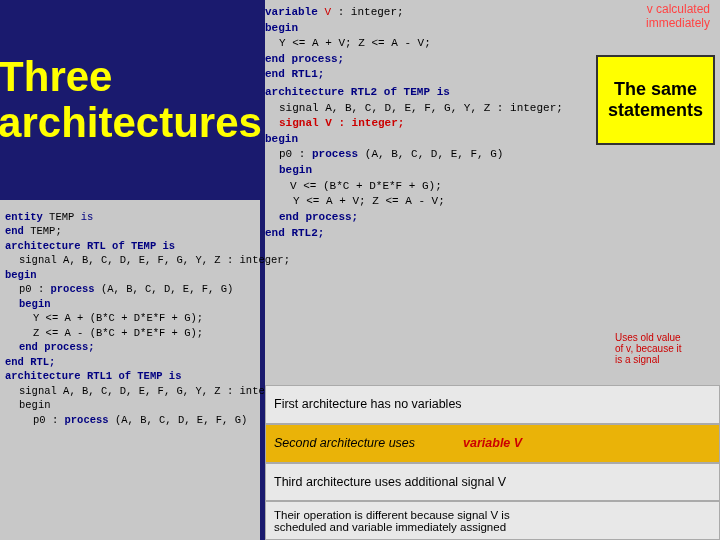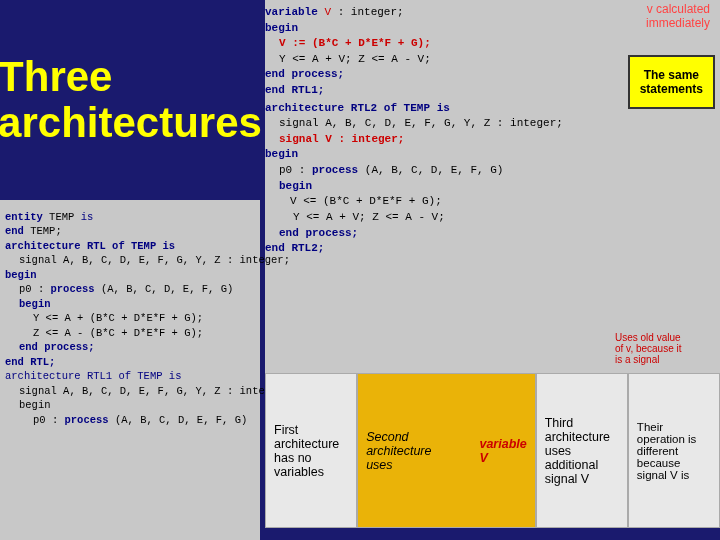--- a/index.html
+++ b/index.html
@@ -44,22 +44,22 @@
       text-align: right;
     }
 
     
     #same-statements-box {
       position: absolute;
       right: 5px;
       top: 55px;
       background: #ffff00;
       border: 2px solid #333;
-      padding: 11px 10px;
-      font-size: 12px;
+      padding: 22px 10px;
+      font-size: 18px;
       font-weight: bold;
       color: #000;
       font-family: Arial, sans-serif;
       text-align: center;
     }
 
     
     #top-code {
       position: absolute;
       left: 265px;
@@ -75,25 +75,25 @@
       top: 210px;
       color: #000;
       font-size: 10.5px;
       line-height: 1.4;
     }
 
     
     #bottom-summary {
       position: absolute;
       left: 265px;
-      bottom: 12px;
+      bottom: 0;
       right: 0;
       height: 155px;
       display: flex;
-      flex-direction: row;
+      flex-direction: column;
     }
 
     .summary-row {
       flex: 1;
       display: flex;
       align-items: center;
       padding: 3px 8px;
       border: 1px solid #aaa;
       font-size: 12.5px;
       font-family: Arial, sans-serif;
@@ -166,21 +166,20 @@
 </div>
 
 <div id="same-statements-box">
   <span>The same</span><br>
   <span>statements</span>
 </div>
 
 <div id="top-code" style="position:absolute; left:265px; top:5px; font-size:11px; line-height:1.42;">
   <div><span style="color:#000080;font-weight:bold;">variable</span> <span style="color:#cc0000;">V</span> : integer;</div>
   <div><span style="color:#000080;font-weight:bold;">begin</span></div>
-  <div style="margin-left:14px;"><span style="color:#cc0000;font-weight:bold;">V := (B*C + D*E*F + G);</span></div>
   <div style="margin-left:14px;">Y &lt;= A + V; Z &lt;= A - V;</div>
   <div><span style="color:#000080;font-weight:bold;">end process;</span></div>
   <div><span style="color:#000080;font-weight:bold;">end RTL1;</span></div>
   <div style="margin-top:2px;"><span style="color:#000080;font-weight:bold;">architecture RTL2 of TEMP is</span></div>
   <div style="margin-left:14px;">signal A, B, C, D, E, F, G, Y, Z : integer;</div>
   <div style="margin-left:14px;"><span style="color:#cc0000;font-weight:bold;">signal V : integer;</span></div>
   <div><span style="color:#000080;font-weight:bold;">begin</span></div>
   <div style="margin-left:14px;">p0 : <span style="color:#000080;font-weight:bold;">process</span> (A, B, C, D, E, F, G)</div>
   <div style="margin-left:14px;"><span style="color:#000080;font-weight:bold;">begin</span></div>
   <div style="margin-left:25px;">V &lt;= (B*C + D*E*F + G);</div>
@@ -194,21 +193,21 @@
   <div><span style="color:#000080;font-weight:bold;">end</span> TEMP;</div>
   <div><span style="color:#000080;font-weight:bold;">architecture RTL of TEMP is</span></div>
   <div style="margin-left:14px;">signal A, B, C, D, E, F, G, Y, Z : integer;</div>
   <div><span style="color:#000080;font-weight:bold;">begin</span></div>
   <div style="margin-left:14px;">p0 : <span style="color:#000080;font-weight:bold;">process</span> (A, B, C, D, E, F, G)</div>
   <div style="margin-left:14px;"><span style="color:#000080;font-weight:bold;">begin</span></div>
   <div style="margin-left:28px;">Y &lt;= A + (B*C + D*E*F + G);</div>
   <div style="margin-left:28px;">Z &lt;= A - (B*C + D*E*F + G);</div>
   <div style="margin-left:14px;"><span style="color:#000080;font-weight:bold;">end process;</span></div>
   <div><span style="color:#000080;font-weight:bold;">end RTL;</span></div>
-  <div><span style="color:#000080;font-weight:normal;">architecture RTL1 of TEMP is</span></div>
+  <div><span style="color:#000080;font-weight:bold;">architecture RTL1 of TEMP is</span></div>
   <div style="margin-left:14px;">signal A, B, C, D, E, F, G, Y, Z : integer;</div>
   <div style="margin-left:14px;">begin</div>
   <div style="margin-left:28px;">p0 : <span style="color:#000080;font-weight:bold;">process</span> (A, B, C, D, E, F, G)</div>
 </div>
 
 <div id="uses-old-annotation">
   <span>Uses old value</span><br>
   <span>of v, because it</span><br>
   <span>is a signal</span>
 </div>
@@ -219,14 +218,15 @@
   </div>
   <div class="summary-row">
     <span>Second architecture uses </span>
       <span class="variable-v">variable V</span>
   </div>
   <div class="summary-row">
     <span>Third architecture uses additional signal V</span>
   </div>
   <div class="summary-row" style="flex-direction:column; align-items:flex-start; justify-content:center;">
     <span>Their operation is different because signal V is</span>
+    <span>scheduled and variable immediately assigned</span>
   </div>
 </div>
 
 </body></html>

